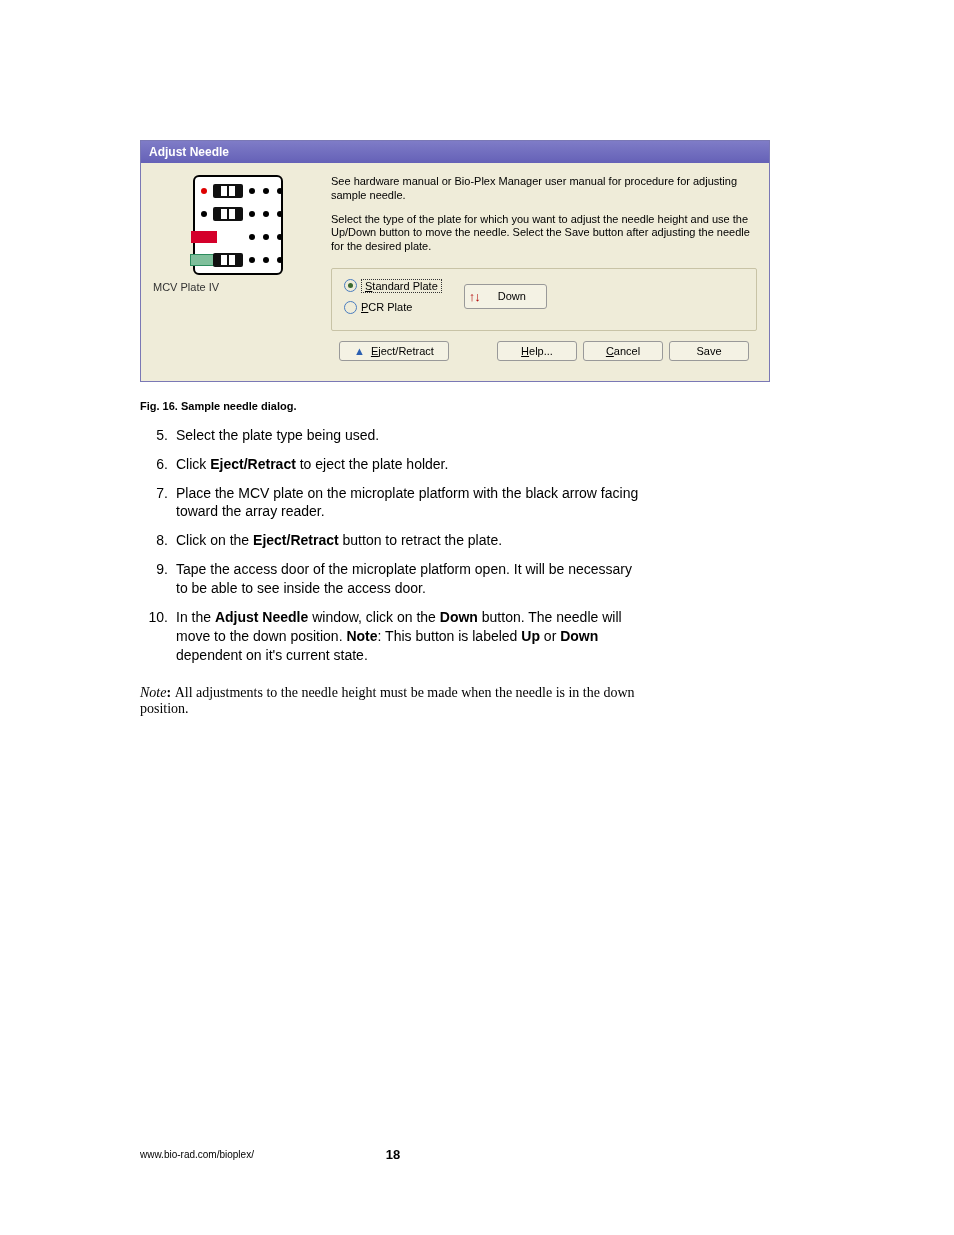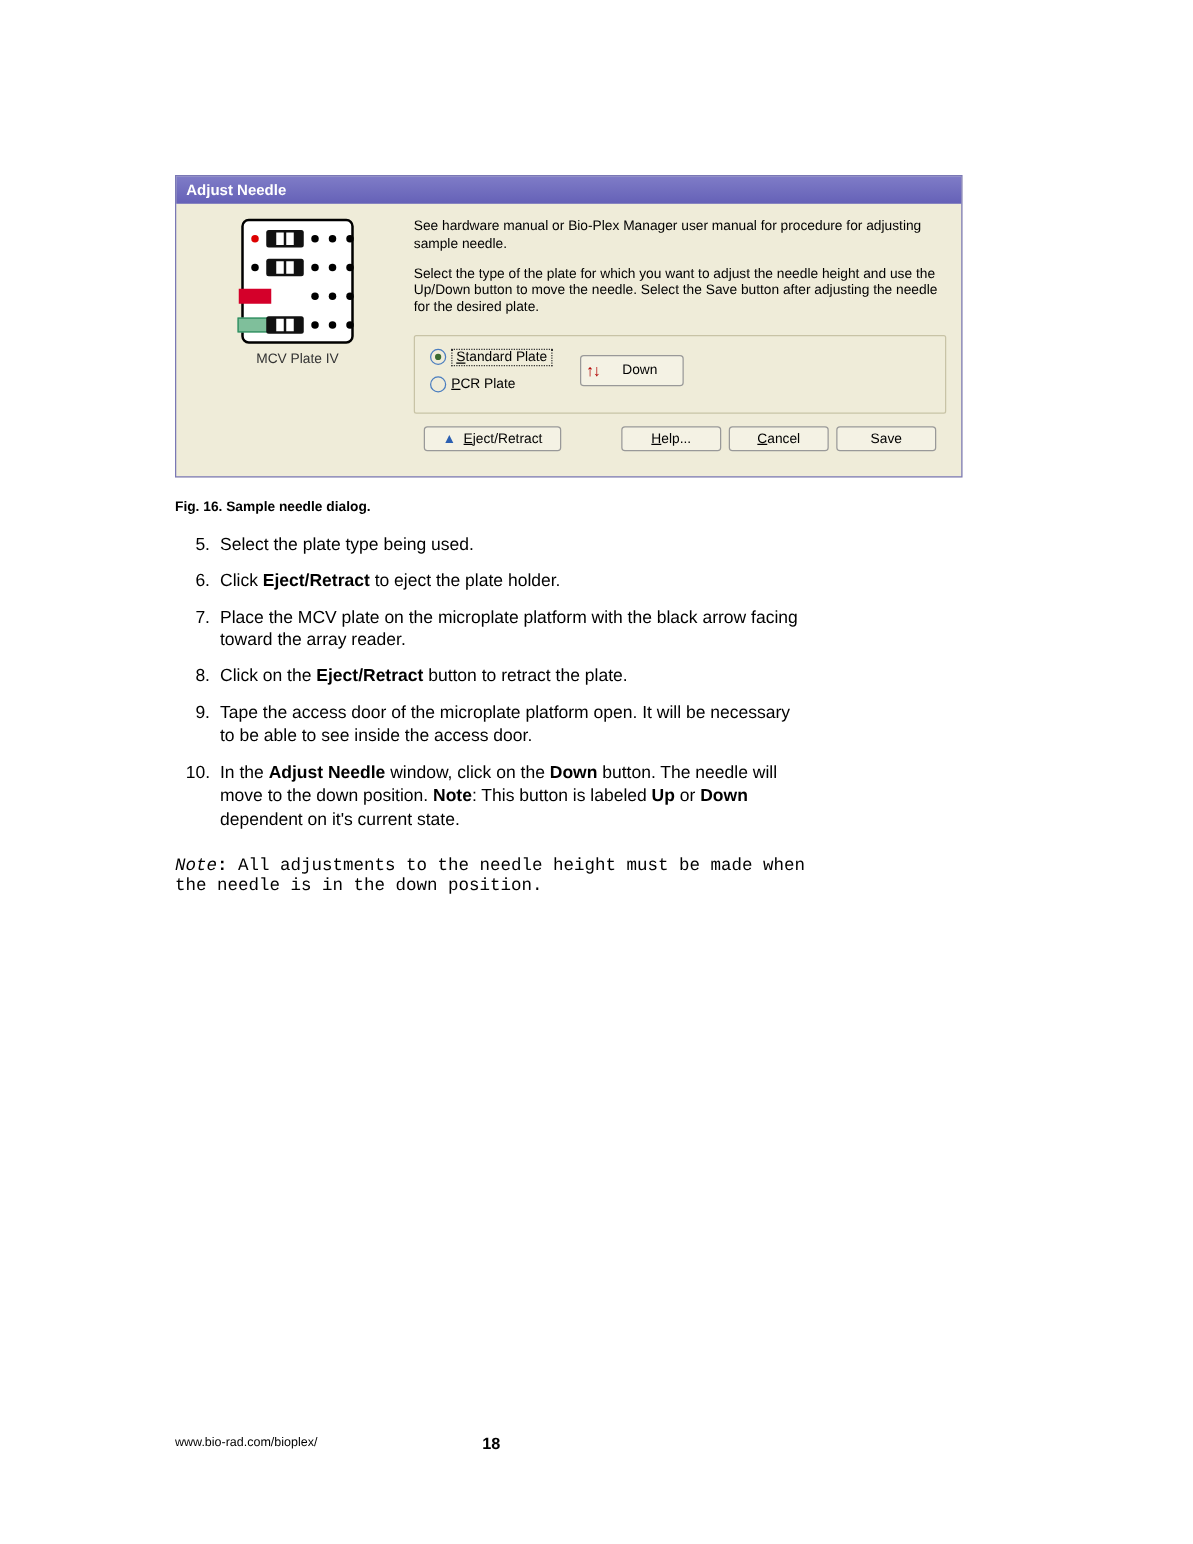--- a/index.html
+++ b/index.html
@@ -33,21 +33,20 @@
     font-size: 12px;
     padding: 4px 8px;
   }
   .dialog-body {
     display: flex;
     padding: 8px;
   }
   .left-col {
     width: 170px;
     flex: none;
-    text-align: center;
     padding: 4px;
   }
   .plate {
     width: 90px;
     height: 100px;
     margin: 0 auto 6px auto;
     border: 2px solid #000;
     border-radius: 6px;
     background: #fff;
     position: relative;
@@ -107,21 +106,21 @@
 
   
   .caption {
     font-size: 11px; font-weight:bold; margin: 4px 0 14px 0;
     font-family: Arial, sans-serif;
   }
   .steps { font-family: Arial, sans-serif; font-size: 14px; line-height:1.35; }
   .step  { display:flex; margin-bottom:10px; }
   .num   { width:28px; flex:none; text-align:right; padding-right:8px; }
   .txt   { flex:1; }
-  .note  { font-size:14px; font-family: Liberation Mono, monospace; margin-top:20px; }
+  .note  { font-size:14px; font-family: Liberation Serif, serif; margin-top:20px; }
   .note em, .note .it { font-style: italic; }
   b { font-weight: bold; }
 
   .footer {
     position:absolute; bottom:75px; left:140px; right:120px;
     font-size:10px; font-family: Arial, sans-serif;
     display:flex; align-items:center;
   }
   .footer .pagenum { position:absolute; left:50%; transform:translateX(-50%);
                      font-weight:bold; font-size:13px; }

